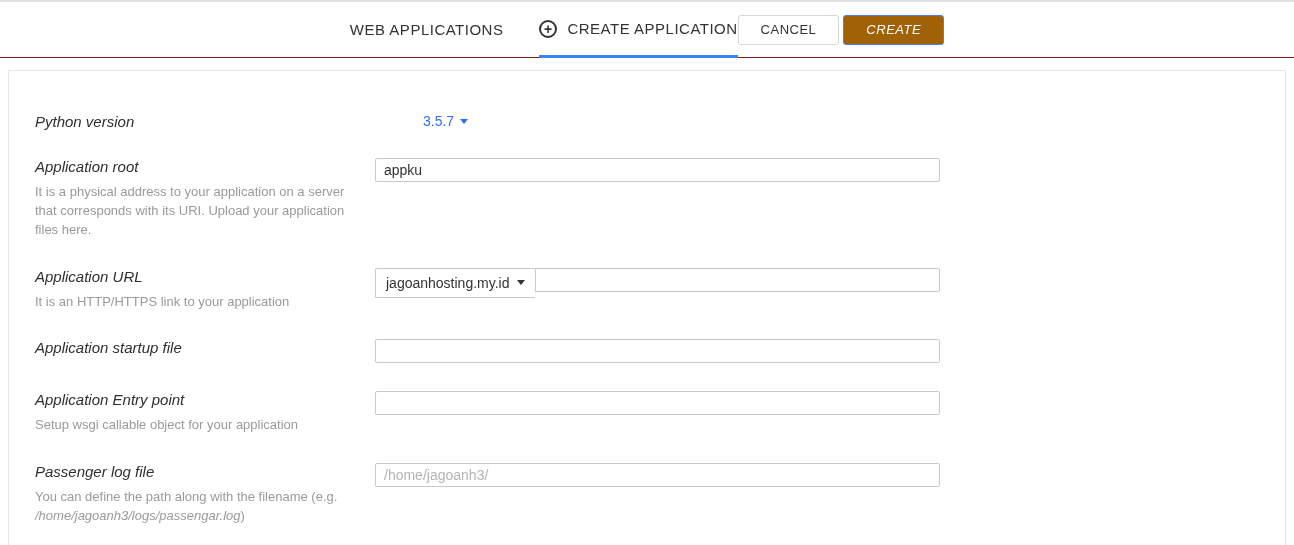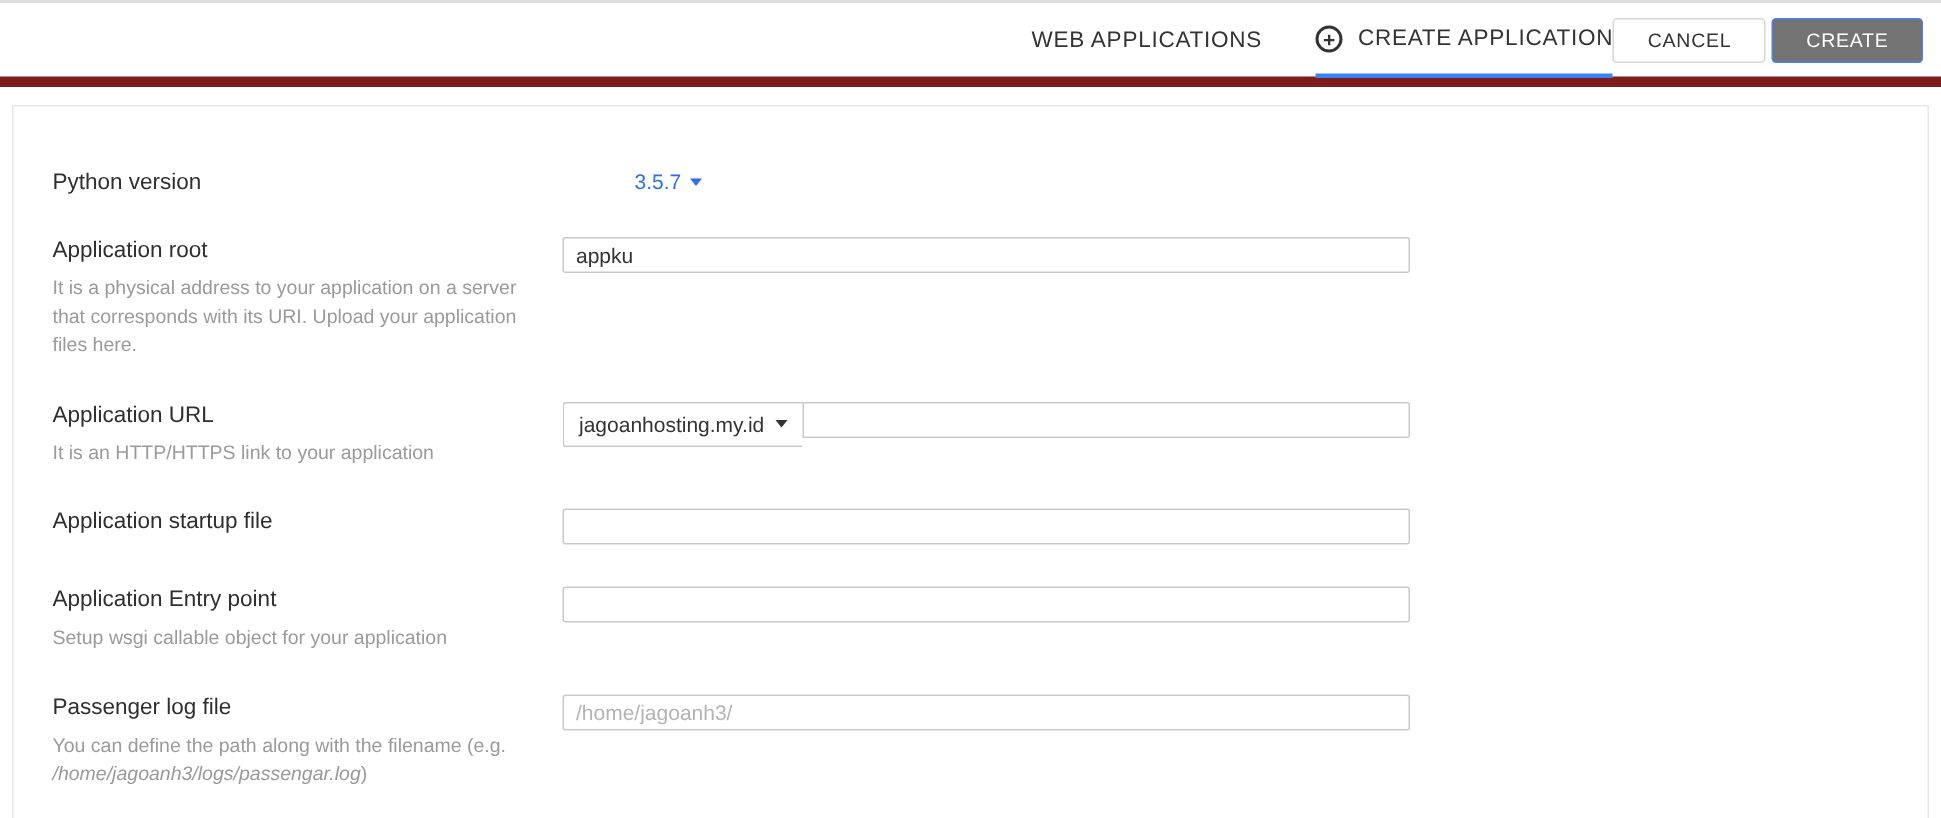--- a/index.html
+++ b/index.html
@@ -6,22 +6,22 @@
   body {
     font-family: -apple-system, BlinkMacSystemFont, "Segoe UI", Helvetica, Arial, sans-serif;
     background: #fff;
     color: #313131;
     font-size: 14px;
     width: 1294px;
   }
   .topbar {
     display: flex;
     align-items: center;
-    justify-content: flex-end;
-    border-bottom: 7px solid #7f1d1d;
+    justify-content: center;
+    border-bottom: 1px solid #7f1d1d;
     border-top: 2px solid #e0e0e0;
     padding: 0 12px;
     height: 58px;
   }
   .tabs { display: flex; align-items: center; gap: 36px; height: 100%; }
   .tab {
     display: flex; align-items: center; gap: 10px;
     font-size: 15px; letter-spacing: .5px;
     color: #333; font-weight: 500;
     height: 100%;
@@ -34,31 +34,31 @@
     display: inline-flex; align-items: center; justify-content: center;
     font-weight: 700; font-size: 14px; line-height: 1;
   }
   .actions { display: flex; gap: 4px; align-items: center; }
   .btn {
     height: 30px; padding: 0 22px; font-size: 13px; letter-spacing: .5px;
     border-radius: 3px; cursor: pointer; font-weight: 500;
     display: inline-flex; align-items: center;
   }
   .btn-cancel { background: #fff; border: 1px solid #d6d6d6; color: #333; }
-  .btn-create { background: #737373; border: 1px solid #4f7df2; color: #fff; }
+  .btn-create { background: #a16207; border: 1px solid #4f7df2; color: #fff; font-style: italic; }
 
   .panel {
     margin: 12px 8px 0 8px;
     border: 1px solid #e7e7e7;
     padding: 42px 26px 28px 26px;
   }
   .row { display: flex; align-items: flex-start; margin-bottom: 28px; }
   .row:last-child { margin-bottom: 0; }
   .labelcol { width: 340px; padding-right: 24px; }
-  .labelcol .lbl { font-size: 15px; color: #2f2f2f; }
+  .labelcol .lbl { font-size: 15px; color: #2f2f2f; font-style: italic; }
   .labelcol .help { font-size: 13px; color: #9a9a9a; margin-top: 8px; line-height: 1.45; }
   .labelcol .help .em { font-style: italic; }
   .fieldcol { flex: 0 0 565px; }
   .dropdown-link {
     color: #2f6fe4; font-size: 14px; cursor: pointer;
     display: inline-flex; align-items: center; gap: 6px; margin-left: 48px;
   }
   .caret {
     width: 0; height: 0; border-left: 4px solid transparent;
     border-right: 4px solid transparent; border-top: 5px solid #2f6fe4;

